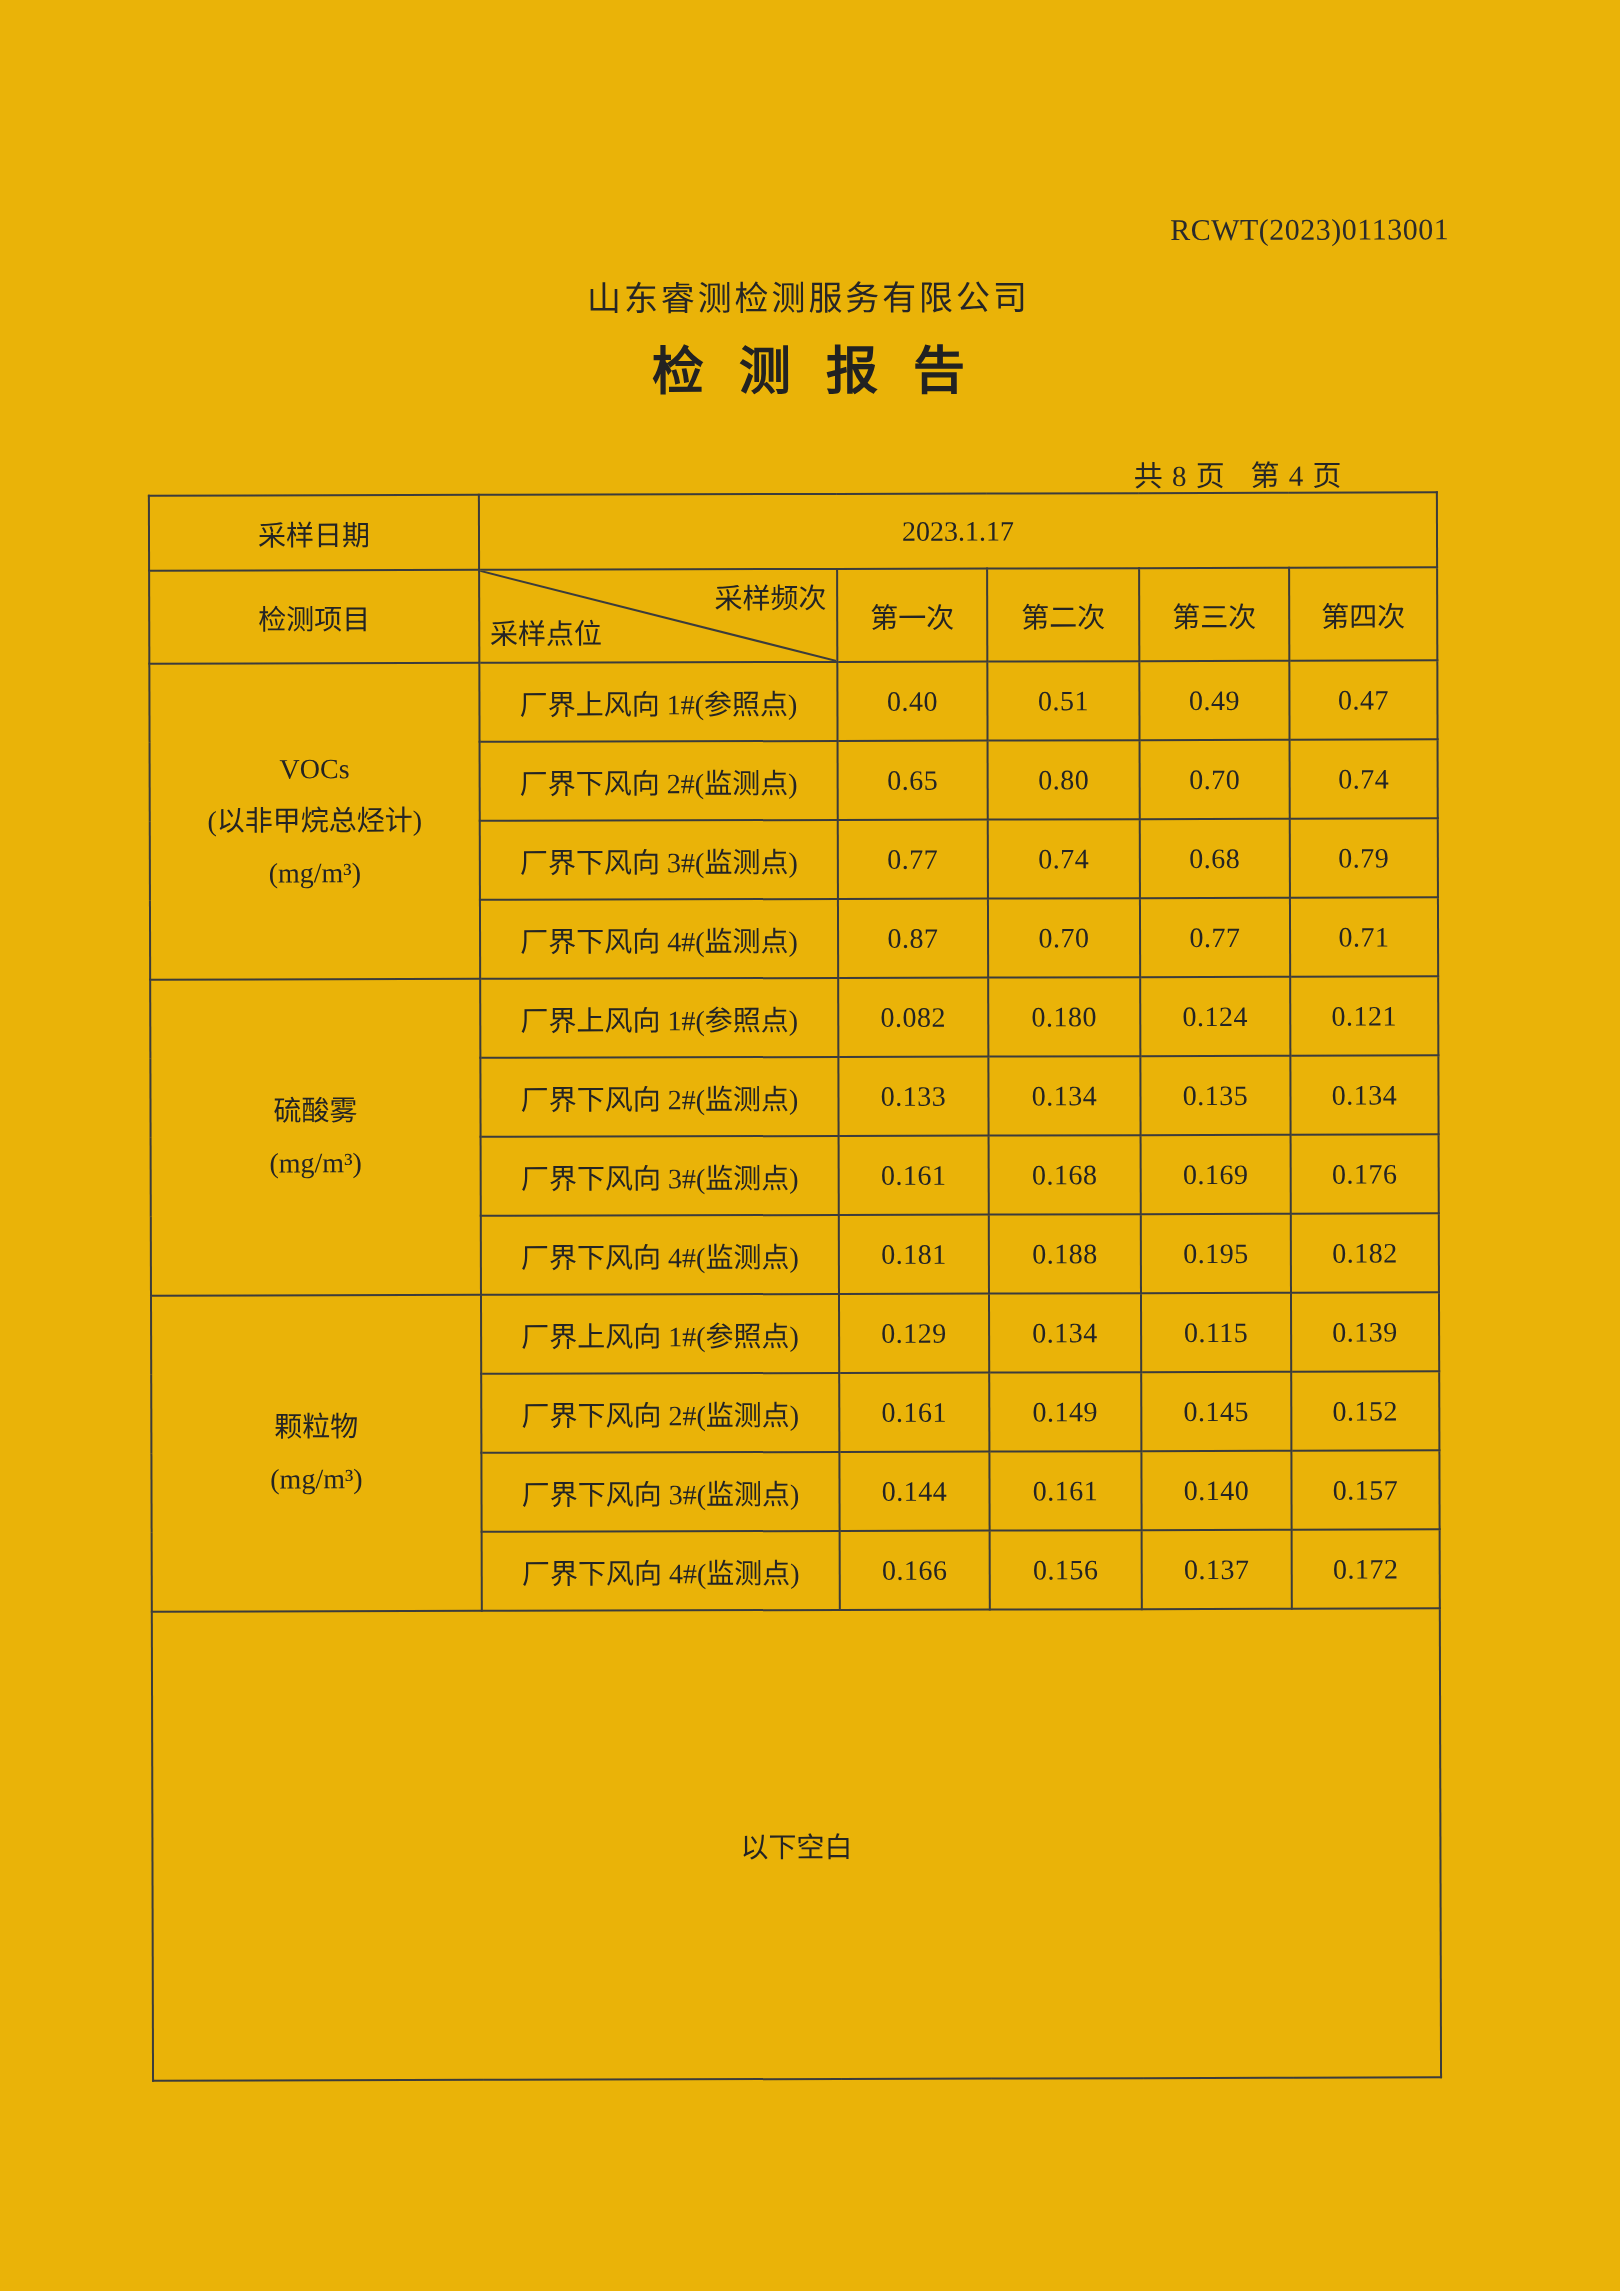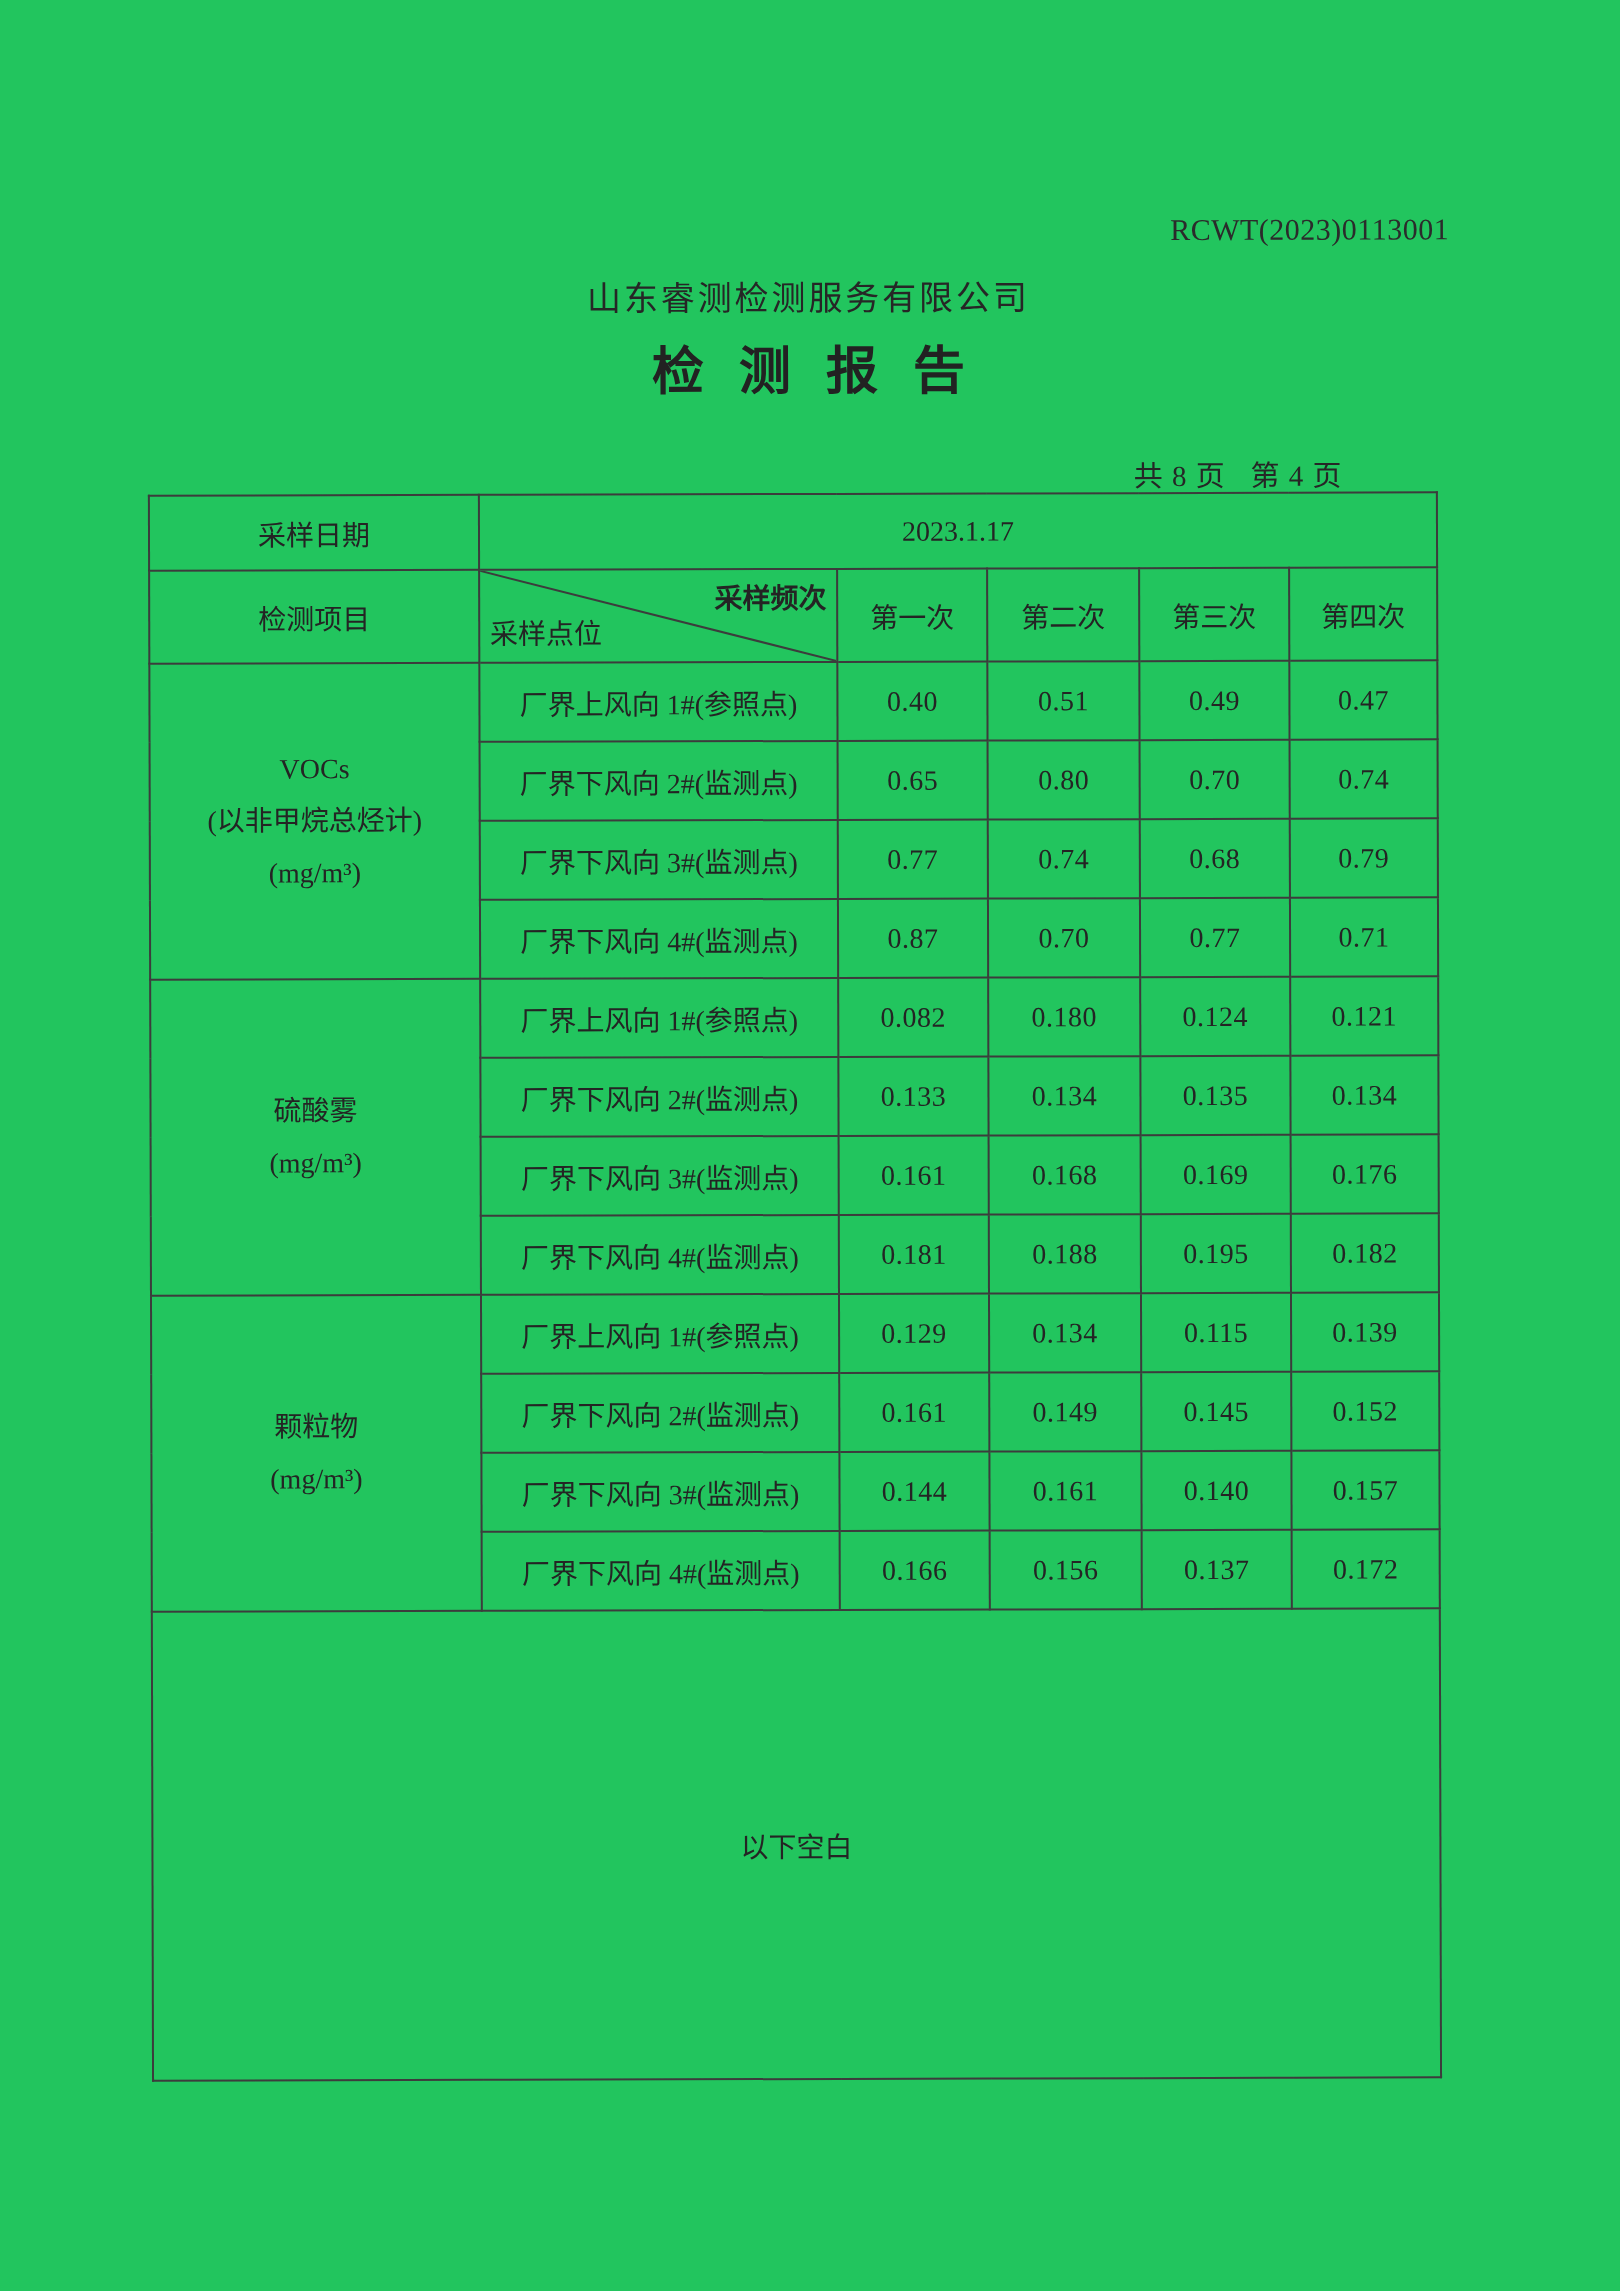--- a/index.html
+++ b/index.html
@@ -4,21 +4,21 @@
 <style>
   html, body {
     margin: 0;
     padding: 0;
     background: #fcfcfb;
   }
   .sheet {
     position: relative;
     width: 1620px;
     height: 2292px;
-    background: #22c55e;
+    background: #eab308;
     overflow: hidden;
     font-family: "Liberation Serif", "DejaVu Serif", serif;
     color: #1f1f1f;
   }
   .doc {
     position: absolute;
     inset: 0;
     transform: rotate(-0.15deg);
     transform-origin: 50% 40%;
   }
@@ -110,21 +110,20 @@
   }
   .diag-line line {
     stroke: #3c3c3c;
     stroke-width: 2px;
   }
   .diag-top {
     position: absolute;
     top: 5.9px;
     right: 9.8px;
     font-size: 28px;
-    font-weight: bold;
   }
   .diag-bottom {
     position: absolute;
     bottom: 9.8px;
     left: 9.8px;
     font-size: 28px;
   }
   td.footer-cell {
     text-align: left;
     vertical-align: top;

